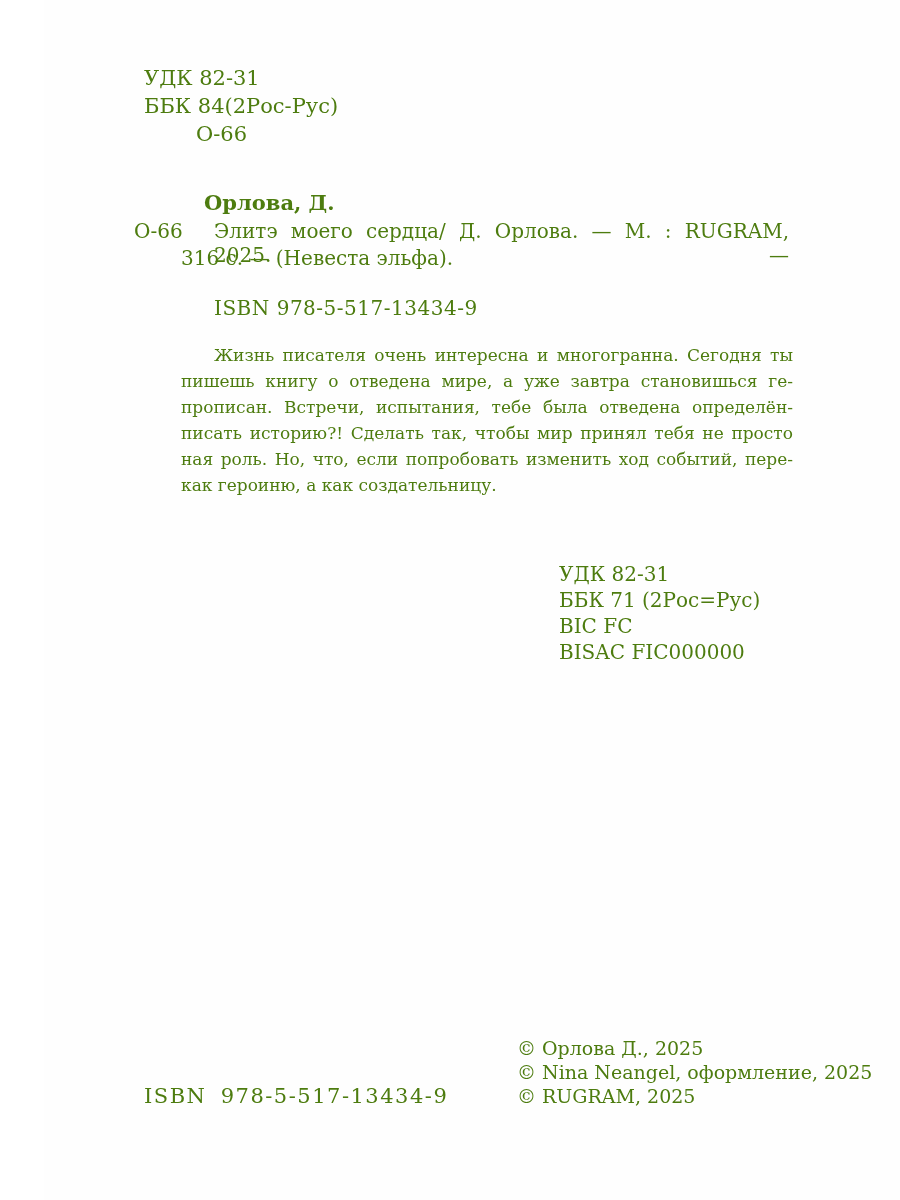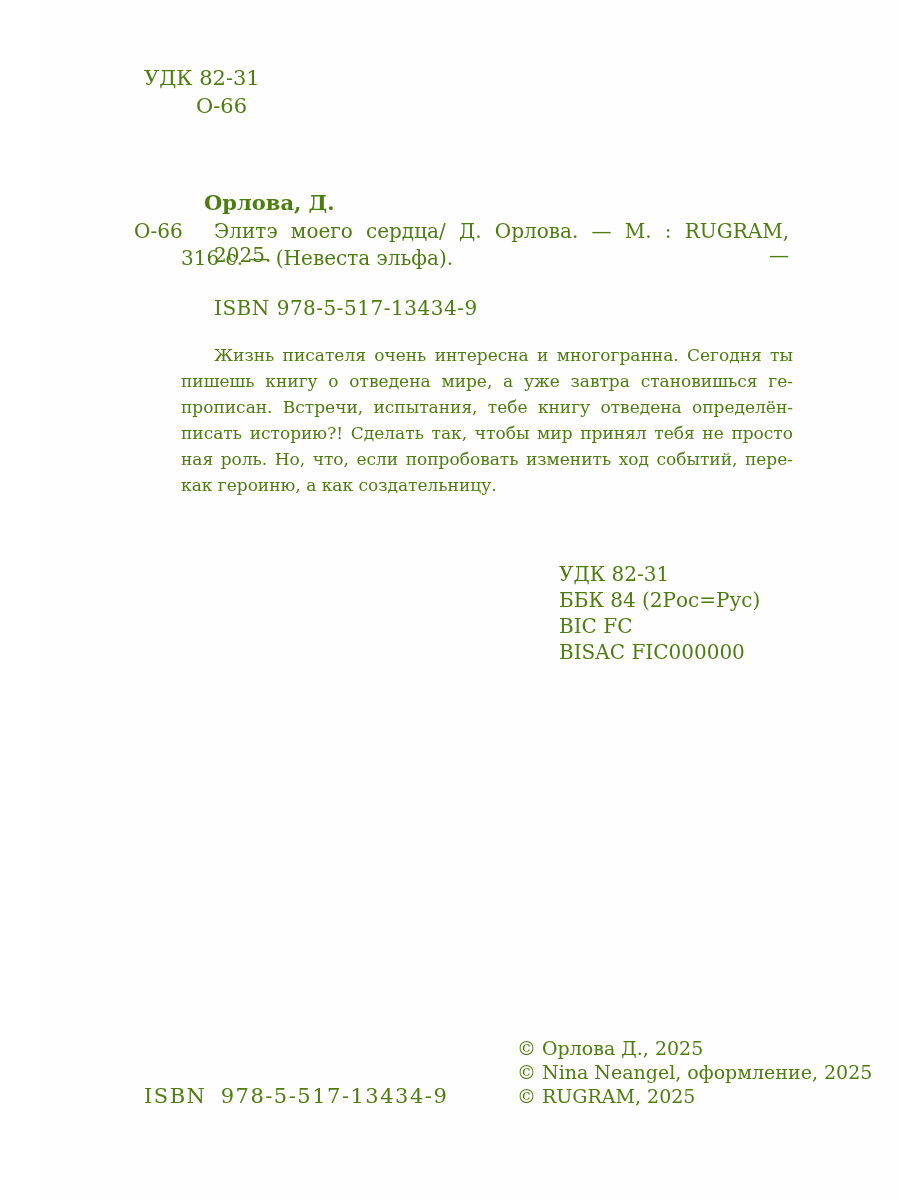--- a/index.html
+++ b/index.html
@@ -115,42 +115,43 @@
     white-space: nowrap;
   }
 </style>
 </head>
 <body>
 
 <div class="page">
 
   <div class="abs top-codes">
     <div>УДК 82-31</div>
+    <div>ББК 84(2Рос-Рус)</div>
     <div class="author-sign">О-66</div>
   </div>
 
   <div class="abs author-heading">Орлова, Д.</div>
   <div class="abs catalog-code">О-66</div>
   <div class="abs catalog-line1">Элитэ моего сердца/ Д. Орлова. — М. : RUGRAM, 2025. —</div>
   <div class="abs catalog-line2">316 с. — (Невеста эльфа).</div>
 
   <div class="abs isbn-top">ISBN 978-5-517-13434-9</div>
 
   <div class="abs annotation">
     <div class="ann-line indent">Жизнь писателя очень интересна и многогранна. Сегодня ты</div>
     <div class="ann-line">пишешь книгу о отведена мире, а уже завтра становишься ге-</div>
-    <div class="ann-line">прописан. Встречи, испытания, тебе книгу отведена определён-</div>
+    <div class="ann-line">прописан. Встречи, испытания, тебе была отведена определён-</div>
     <div class="ann-line">писать историю?! Сделать так, чтобы мир принял тебя не просто</div>
     <div class="ann-line">ная роль. Но, что, если попробовать изменить ход событий, пере-</div>
     <div class="ann-line last">как героиню, а как создательницу.</div>
   </div>
 
   <div class="abs right-codes">
     <div>УДК 82-31</div>
-    <div>ББК 84 (2Рос=Рус)</div>
+    <div>ББК 71 (2Рос=Рус)</div>
     <div>BIC FC</div>
     <div>BISAC FIC000000</div>
   </div>
 
   <div class="abs isbn-bottom">ISBN 978-5-517-13434-9</div>
 
   <div class="abs copyrights">
     <div>© Орлова Д., 2025</div>
     <div>© Nina Neangel, оформление, 2025</div>
     <div>© RUGRAM, 2025</div>

